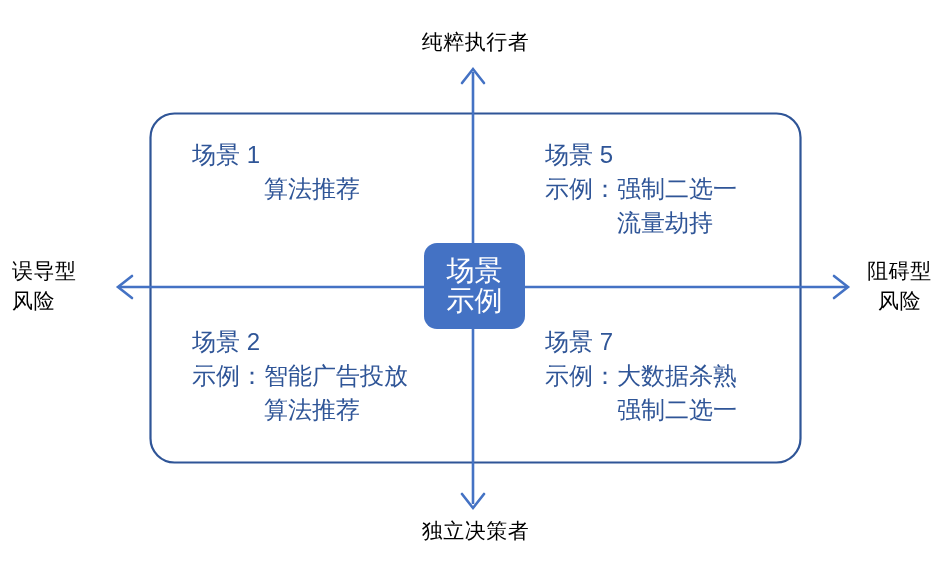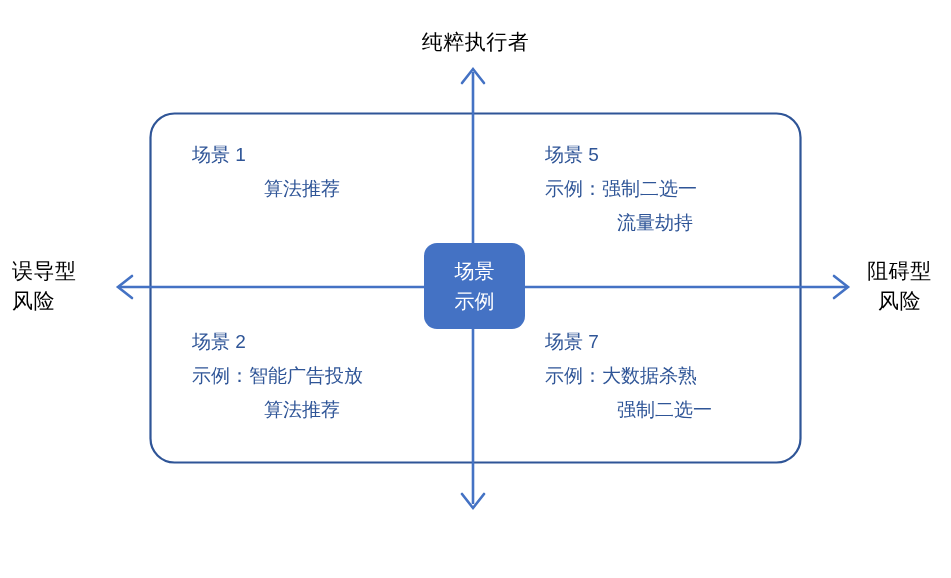--- a/index.html
+++ b/index.html
@@ -55,21 +55,21 @@
   #axis-right-label {
     left: 848px;
     top: 256px;
     width: 103px;
     text-align: center;
   }
   
   .quadrant {
     position: absolute;
     color: #2f5597;
-    font-size: 19px;
+    font-size: 24px;
     line-height: 34px;
   }
   .q-title {
     display: block;
   }
   .q-example {
     display: block;
   }
   .q-example-2 {
     display: block;
@@ -101,21 +101,21 @@
     top: 243px;
     width: 101px;
     height: 86px;
     background: #4472c4;
     border-radius: 13px;
     display: flex;
     flex-direction: column;
     align-items: center;
     justify-content: center;
     color: #ffffff;
-    font-size: 20px;
+    font-size: 28px;
     line-height: 30px;
   }
   #center-box span { display: block; text-align: center; }
 </style>
 </head>
 <body>
 
 <div id="canvas">
 
   <svg id="frame-svg" viewBox="0 0 951 578" xmlns="http://www.w3.org/2000/svg">
@@ -128,20 +128,21 @@
     <polyline points="462,494 473,508 484,494" fill="none" stroke="#4472C4" stroke-width="2.6" stroke-linecap="round" stroke-linejoin="miter"></polyline>
 
     <line x1="120" y1="287" x2="846" y2="287" stroke="#4472C4" stroke-width="2.6"></line>
 
     <polyline points="132,276 118,287 132,298" fill="none" stroke="#4472C4" stroke-width="2.6" stroke-linecap="round" stroke-linejoin="miter"></polyline>
     <polyline points="834,276 848,287 834,298" fill="none" stroke="#4472C4" stroke-width="2.6" stroke-linecap="round" stroke-linejoin="miter"></polyline>
   </svg>
 
   <div class="axis-label" id="axis-top-label">纯粹执行者</div>
 
+  <div class="axis-label" id="axis-bottom-label">独立决策者</div>
 
   <div class="axis-label" id="axis-left-label">误导型
 风险</div>
 
   <div class="axis-label" id="axis-right-label">阻碍型
 风险</div>
 
   <div class="quadrant" id="quadrant-1">
     <span class="q-title">场景 1</span>
     <span class="q-example-2">算法推荐</span>

